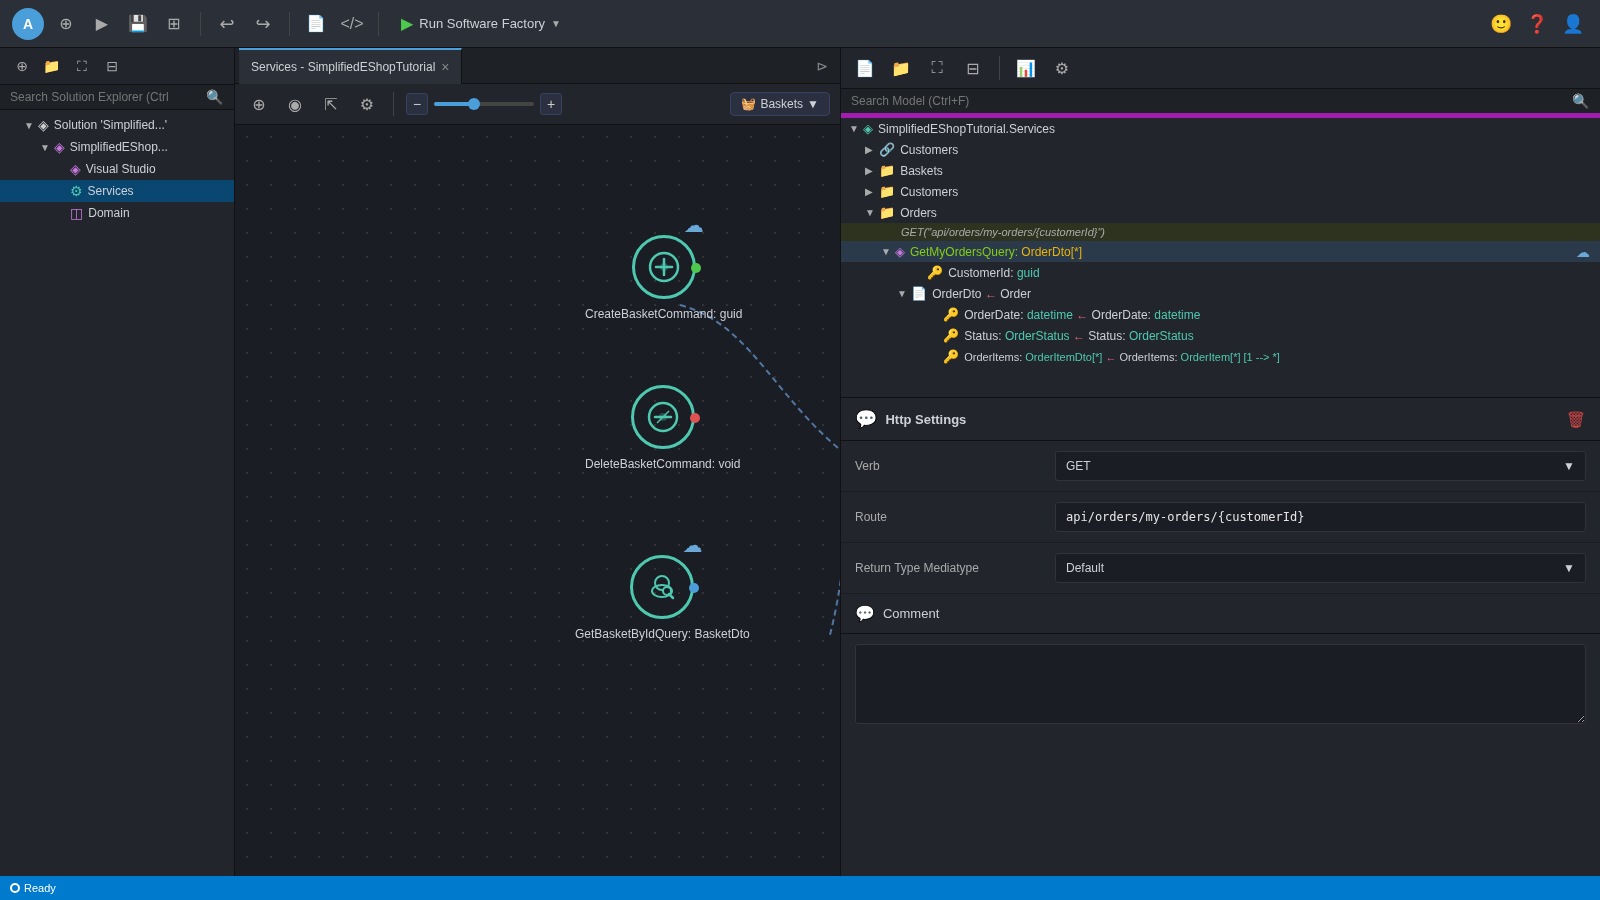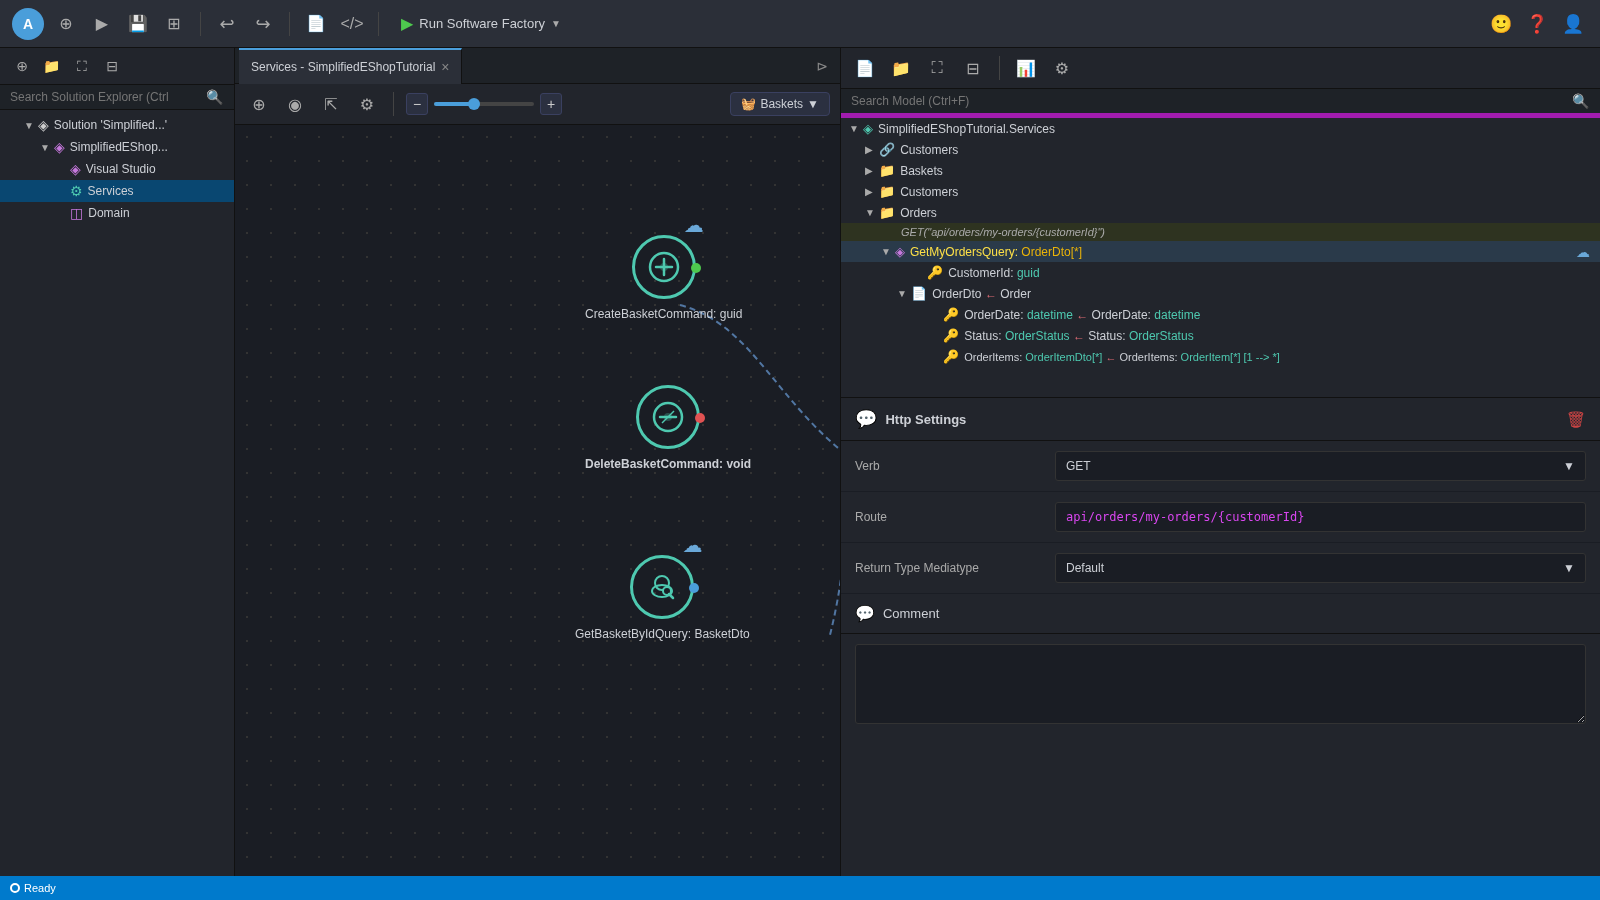--- a/index.html
+++ b/index.html
@@ -84,21 +84,21 @@
     
     #http-settings { flex: 1; overflow-y: auto; padding: 0; }
     .hs-header { display: flex; align-items: center; gap: 8px; padding: 10px 14px; border-bottom: 1px solid #111; }
     .hs-header-icon { font-size: 18px; color: #4ec9b0; }
     .hs-header-title { font-size: 13px; font-weight: 600; color: #cdd0d6; }
     .hs-delete-btn { margin-left: auto; color: #cc4444; font-size: 16px; cursor: pointer; background: none; border: none; }
     .hs-field { display: flex; align-items: center; padding: 10px 14px; border-bottom: 1px solid #1a1d24; }
     .hs-field-label { width: 200px; color: #aaa; font-size: 12px; flex-shrink: 0; }
     .hs-field-value { flex: 1; }
     .hs-select { width: 100%; background: #1a1d24; border: 1px solid #333; color: #cdd0d6; padding: 7px 10px; border-radius: 3px; font-size: 12px; display: flex; justify-content: space-between; cursor: pointer; }
-    .hs-input { width: 100%; background: #1a1d24; border: 1px solid #333; color: #d946ef; padding: 7px 10px; border-radius: 3px; font-size: 12px; font-family: monospace; }
+    .hs-input { width: 100%; background: #1a1d24; border: 1px solid #333; color: #e5e5e5; padding: 7px 10px; border-radius: 3px; font-size: 12px; font-family: monospace; }
     .comment-header { display: flex; align-items: center; gap: 8px; padding: 10px 14px; border-bottom: 1px solid #111; }
     .comment-icon { font-size: 16px; color: #4ec9b0; }
     .comment-textarea { width: calc(100% - 28px); margin: 10px 14px; background: #1a1d24; border: 1px solid #333; color: #cdd0d6; padding: 8px; border-radius: 3px; font-size: 12px; resize: vertical; min-height: 80px; font-family: 'Segoe UI', Arial, sans-serif; }
 
     
     #statusbar { height: 24px; background: #007acc; display: flex; align-items: center; padding: 0 10px; flex-shrink: 0; }
     .status-item { display: flex; align-items: center; gap: 4px; font-size: 11px; color: #fff; }
     .status-circle { width: 10px; height: 10px; border-radius: 50%; border: 2px solid #fff; }
   </style>
 </head>
@@ -237,21 +237,21 @@
                 <path d="M10 18 L26 18 M18 10 L18 26" stroke="#4ec9b0" stroke-width="2.5" stroke-linecap="round"></path>
                 <circle cx="18" cy="18" r="4" fill="#4ec9b0" opacity="0.3"></circle>
               </svg>
           </div>
           <span style="position:absolute;top:-22px;right:-8px;font-size:20px;color:#6aa8d8;">☁</span>
           <span class="node-dot green" style="right:-5px;top:28px;"></span>
         </div>
         <span class="node-label">CreateBasketCommand: guid</span>
       </div>
 
-      <div class="service-node" style="left: 350px; top: 260px; font-weight: bold;">
+      <div class="service-node" style="left: 350px; top: 260px;">
         <div style="position:relative;">
           <div class="node-icon-circle">
             <svg width="36" height="36" viewBox="0 0 36 36">
                 <circle cx="18" cy="18" r="14" fill="none" stroke="#4ec9b0" stroke-width="2.5"></circle>
                 <path d="M10 18 L26 18" stroke="#4ec9b0" stroke-width="2.5" stroke-linecap="round"></path>
                 <circle cx="18" cy="18" r="4" fill="#4ec9b0" opacity="0.3"></circle>
                 <path d="M12 24 L24 12" stroke="#4ec9b0" stroke-width="1.5"></path>
               </svg>
           </div>
           <span class="node-dot red" style="right:-5px;top:28px;"></span>
@@ -327,21 +327,21 @@
       </div>
 
       <div class="mt-item" style="padding-left:60px; background:#2e3320; position:relative;">
         <span class="mt-label" style="color:#aaa;font-size:11px;font-style:italic;">GET("api/orders/my-orders/{customerId}")</span>
       </div>
 
       <div class="mt-item selected" style="padding-left:40px;">
         <span class="mt-chevron">▼</span>
         <span class="mt-icon" style="color:#c678dd;">◈</span>
         <span class="mt-label">
-          <span style="color:#fde047;">GetMyOrdersQuery: </span><span style="color:#eab308;">OrderDto[*]</span>
+          <span style="color:#84cc16;">GetMyOrdersQuery: </span><span style="color:#eab308;">OrderDto[*]</span>
         </span>
         <span style="position:absolute;right:10px;color:#6aa8d8;font-size:14px;">☁</span>
       </div>
 
       <div class="mt-item" style="padding-left:72px;">
         <span class="mt-chevron"></span>
         <span class="mt-icon" style="color:#aaa;">🔑</span>
         <span class="mt-label">
           <span style="color:#cdd0d6;">CustomerId: </span><span style="color:#4ec9b0;">guid</span>
         </span>

